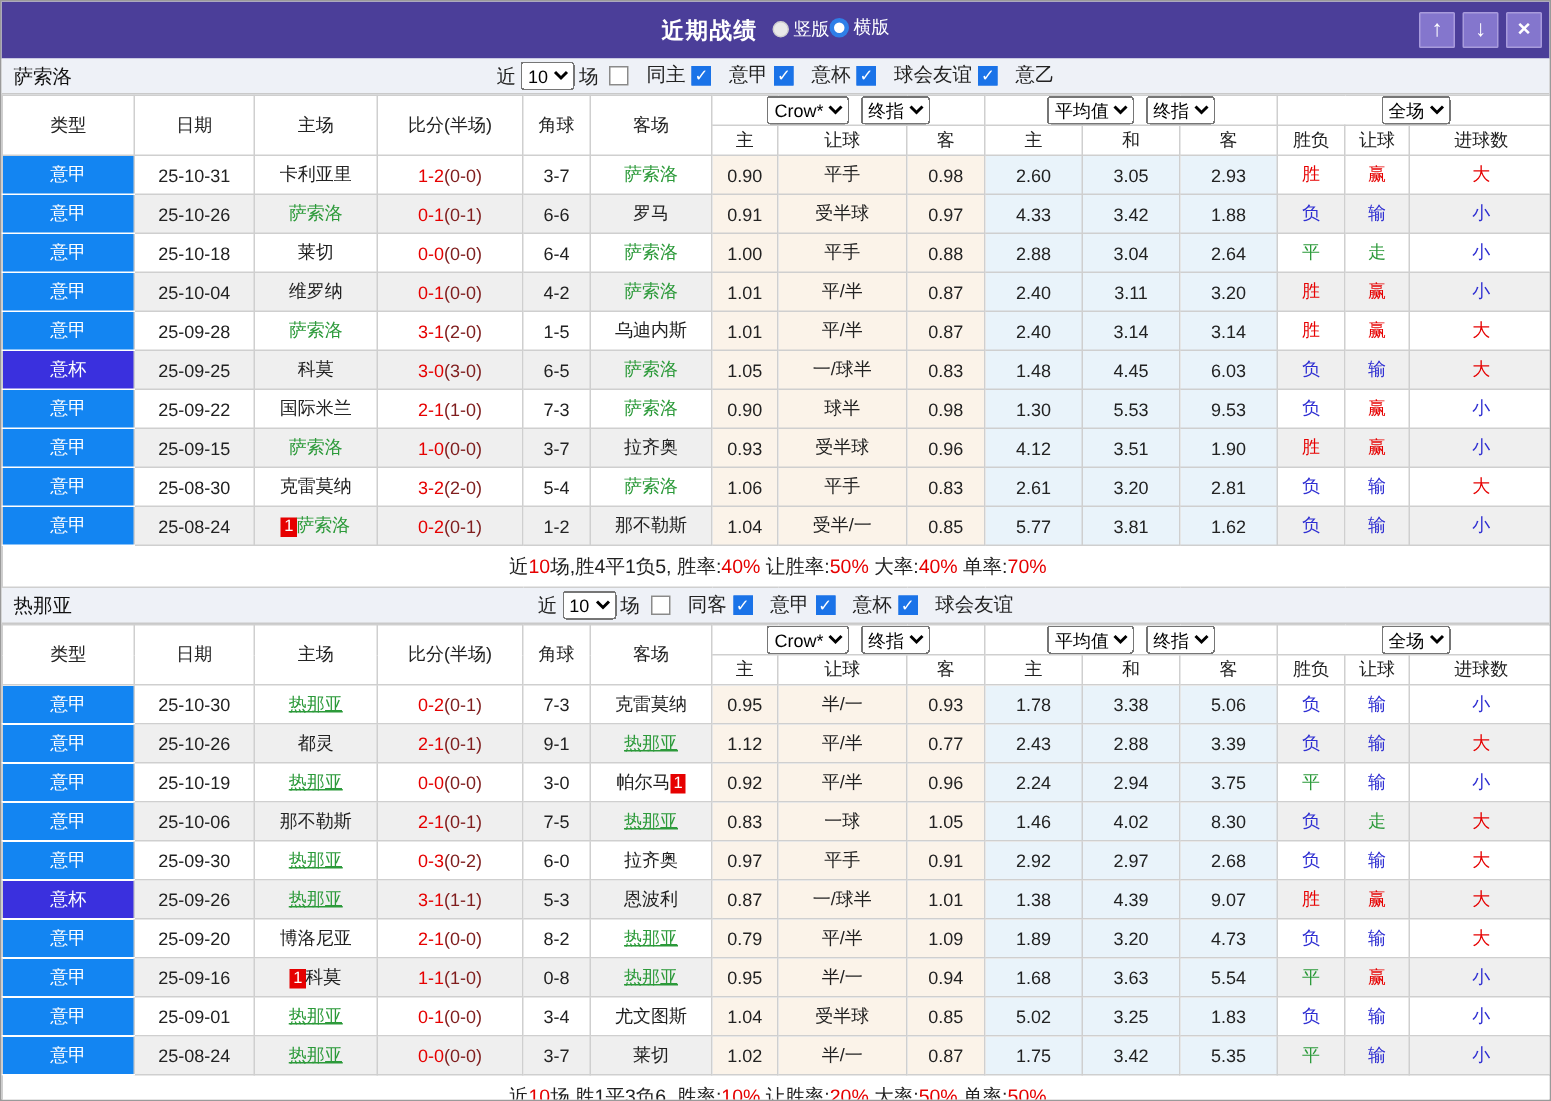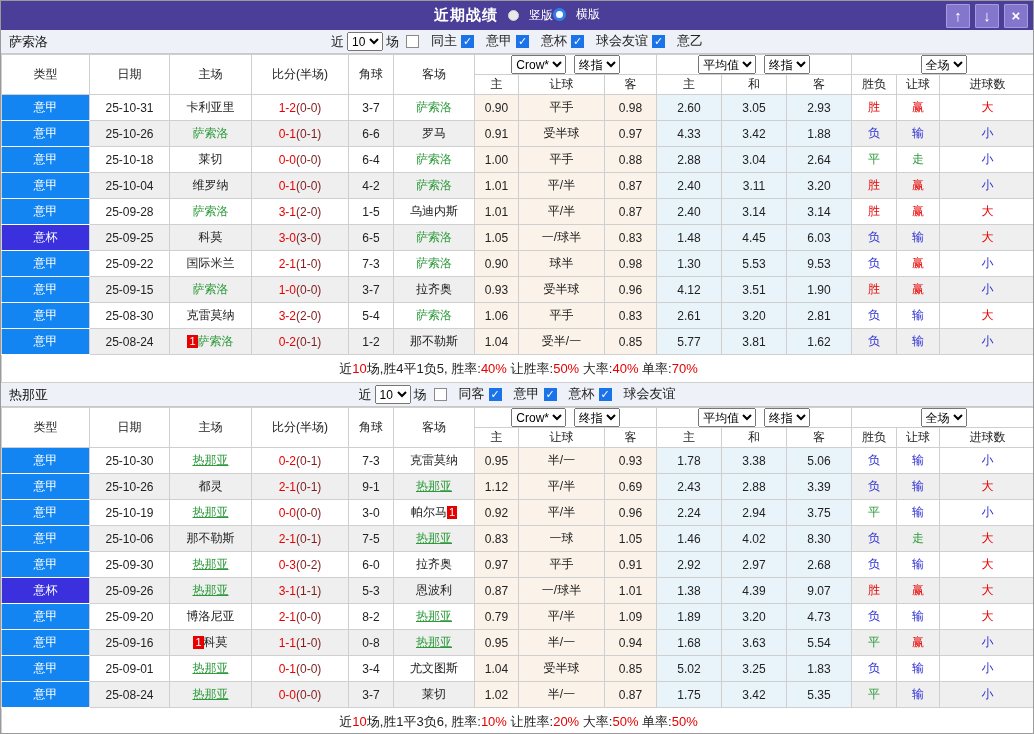--- a/index.html
+++ b/index.html
@@ -3,29 +3,29 @@
 <meta charset="utf-8">
 <style>
   * { box-sizing: border-box; margin: 0; padding: 0; }
   body { background: #fff; font-family: "Liberation Sans", "DejaVu Sans", sans-serif; }
   .window {
     width: 1034px; height: 734px; margin: 0 auto;
     border: 1px solid #9a9a9a; background: #fff; overflow: hidden;
   }
   
   .titlebar {
-    height: 29px; background: var(--titlebar, #4b3e99);
+    height: 38px; background: var(--titlebar, #4b3e99);
     display: flex; align-items: center; position: relative; color: #fff;
   }
   .title-center {
     position: absolute; left: 0; right: 0; text-align: center;
     display: flex; justify-content: center; align-items: center; gap: 10px;
   }
   .title-text { font-size: 15px; font-weight: bold; letter-spacing: 1px; }
-  .radio-item { display: inline-flex; align-items: center; gap: 10px; font-size: 12px; cursor: pointer; }
+  .radio-item { display: inline-flex; align-items: center; gap: 3px; font-size: 12px; cursor: pointer; }
   .radio { width: 11px; height: 11px; border-radius: 50%; display: inline-block; }
   .radio.off { background: #e9e9e9; border: 1px solid #cfcfcf; }
   .radio.on  { background: #fff; border: 3px solid #2f7fe8; width: 13px; height: 13px; }
   .tb-buttons { position: absolute; right: 5px; display: flex; gap: 5px; }
   .tb-btn {
     width: 24px; height: 24px; background: #8476cd; border: 1px solid #a89bdc;
     color: #fff; font-size: 15px; font-weight: bold; line-height: 22px;
     text-align: center; cursor: pointer; border-radius: 1px;
   }
   
@@ -448,21 +448,21 @@
         </tr>
         <tr>
           <td class="type league">意甲</td>
           <td class="plain">25-10-26</td>
           <td class="plain"><span>都灵</span></td>
           <td class="plain"><span class="score-ft">2-1</span><span class="score-ht">(0-1)</span></td>
           <td class="plain">9-1</td>
           <td class="plain"><span class="team-focus u">热那亚</span></td>
           <td class="c-odds">1.12</td>
           <td class="c-odds">平/半</td>
-          <td class="c-odds">0.69</td>
+          <td class="c-odds">0.77</td>
           <td class="c-avg">2.43</td>
           <td class="c-avg">2.88</td>
           <td class="c-avg">3.39</td>
           <td class="plain"><span class="res-b">负</span></td>
           <td class="plain"><span class="res-b">输</span></td>
           <td class="plain"><span class="res-r">大</span></td>
         </tr>
         <tr>
           <td class="type league">意甲</td>
           <td class="plain">25-10-19</td>

